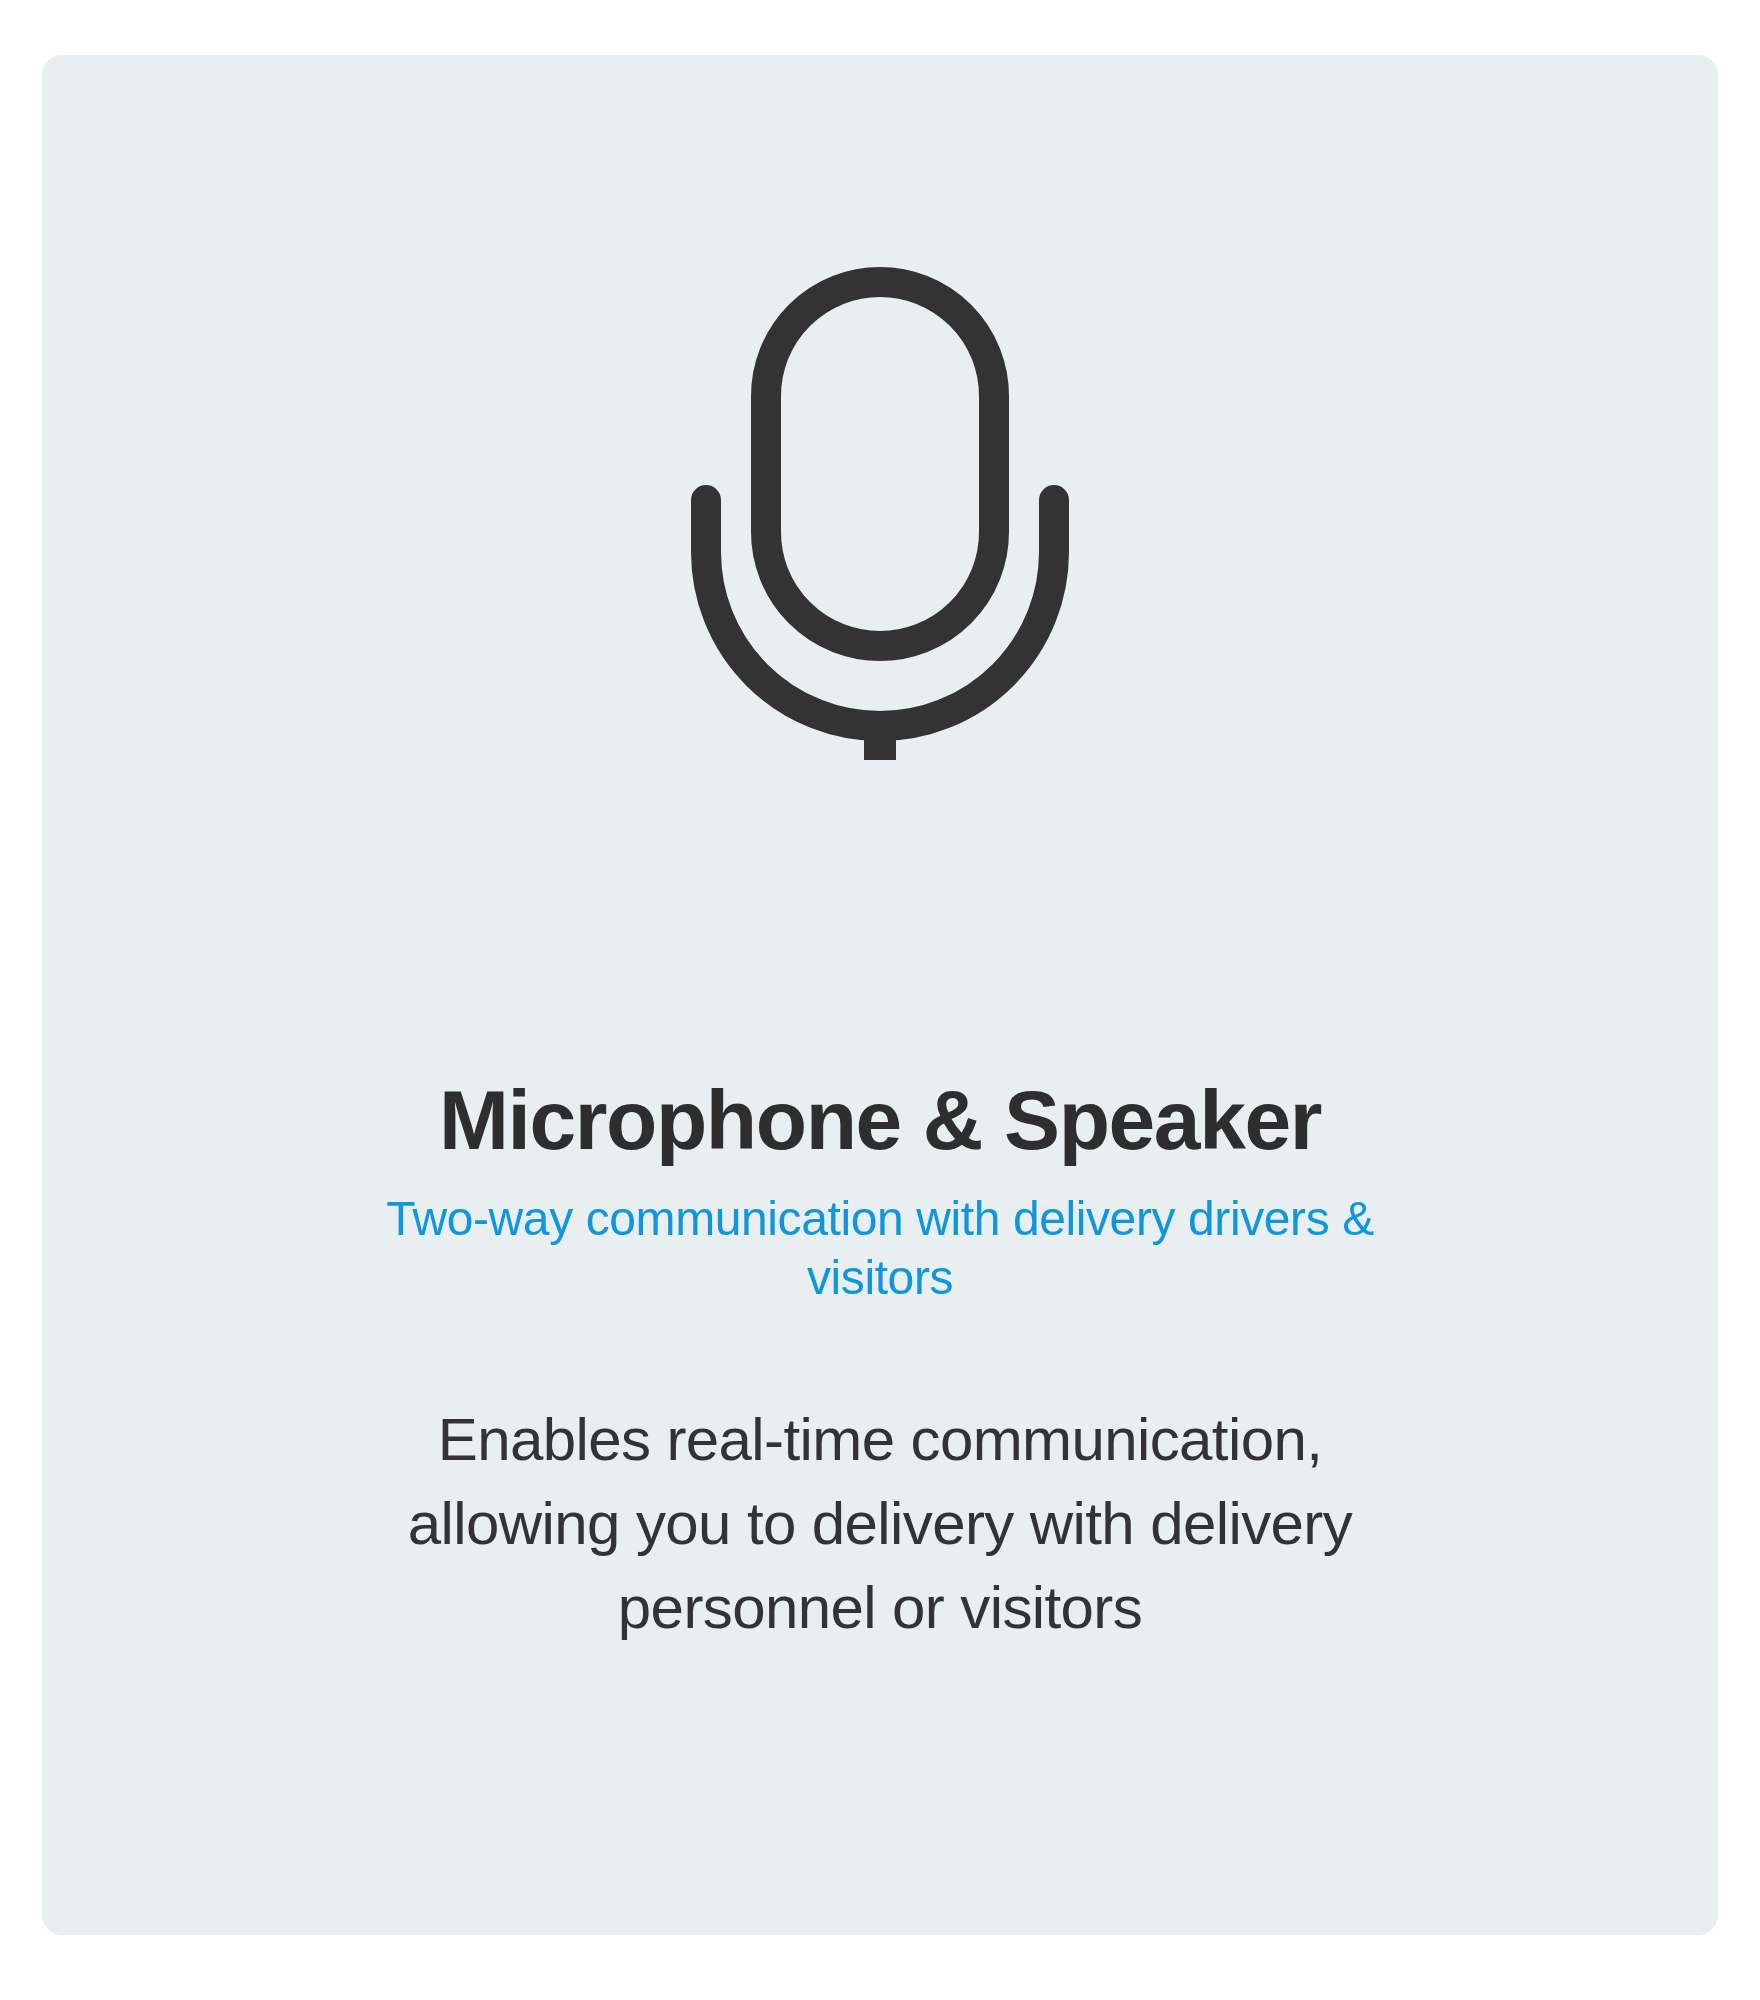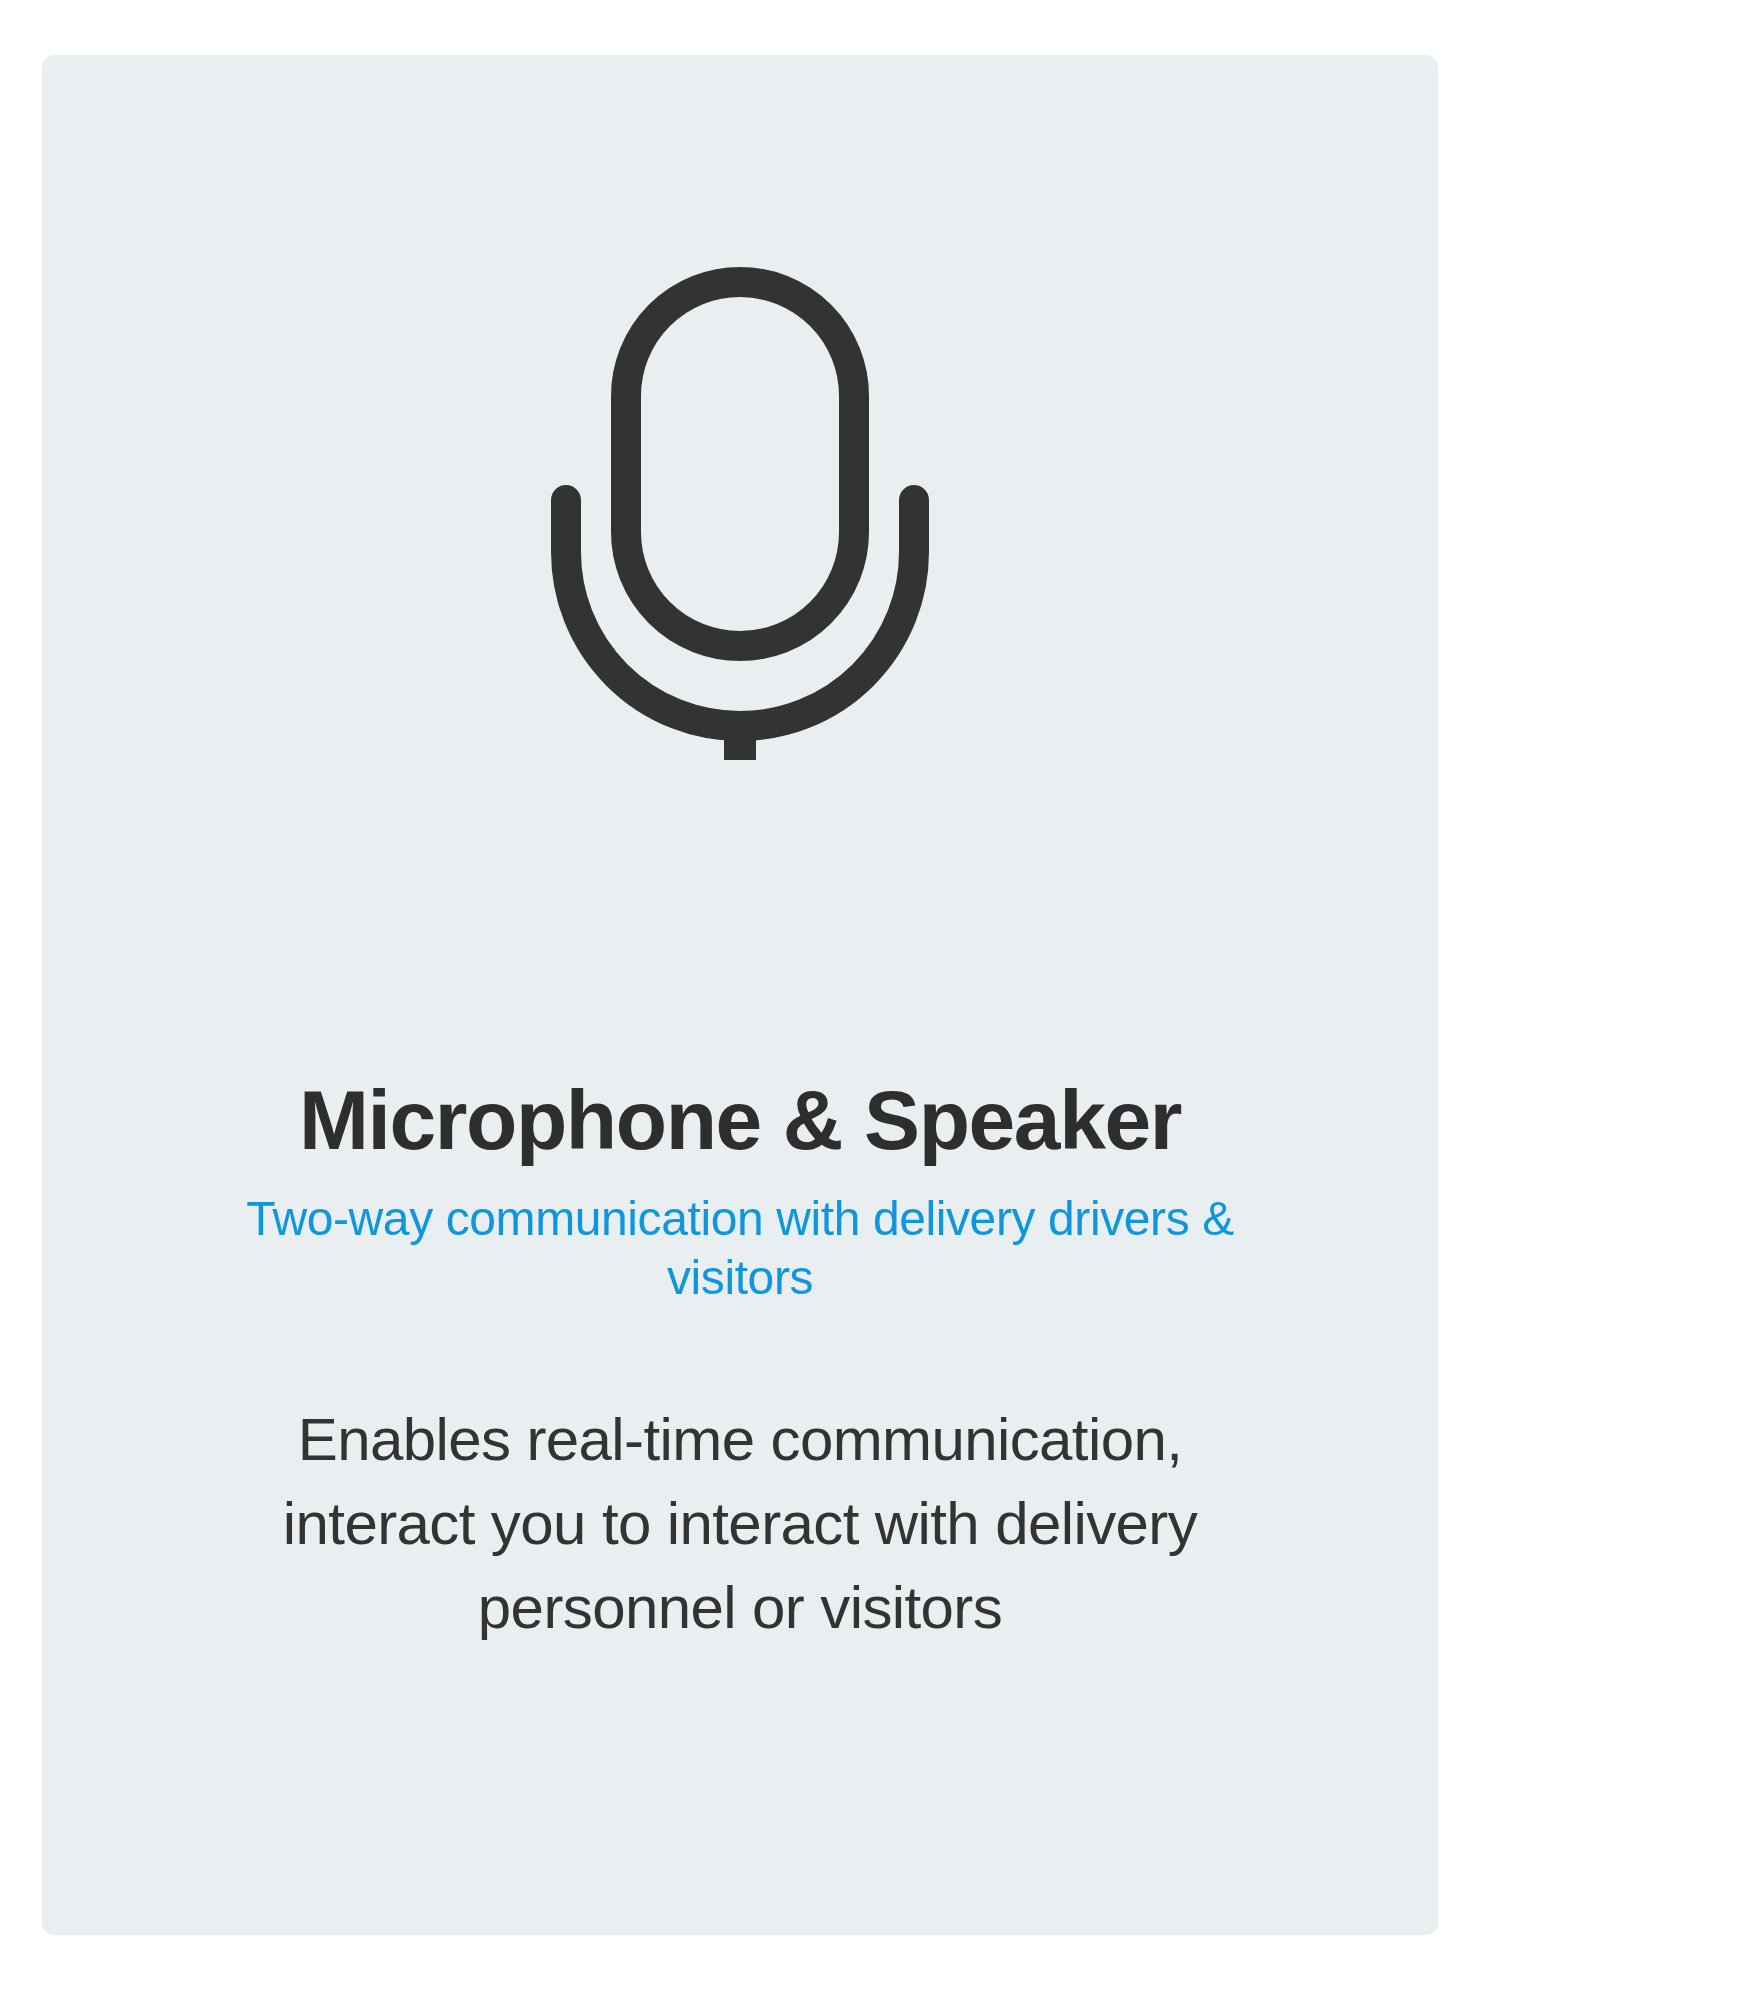--- a/index.html
+++ b/index.html
@@ -23,24 +23,24 @@
     height: 2000px;
     background: #ffffff;
     box-sizing: border-box;
   }
 
   
   .feature-card {
     position: absolute;
     left: 42px;
     top: 55px;
-    width: 1396px;
+    width: 1676px;
     height: 1880px;
     background: #e9eef1;
-    border-radius: 12px;
+    border-radius: 20px;
     box-sizing: border-box;
     display: flex;
     flex-direction: column;
     align-items: center;
   }
 
   
   .icon-wrap {
     position: absolute;
     left: 50%;
@@ -130,17 +130,17 @@
           <line x1="122" y1="592" x2="278" y2="592"></line>
         </g>
       </svg>
     </div>
 
     <div class="text-block">
       <h2 class="feature-title">Microphone &amp; Speaker</h2>
 
       <p class="feature-subtitle">Two-way communication with delivery drivers &amp; visitors</p>
 
-      <p class="feature-description">Enables real-time communication, interact you to interact with delivery personnel or visitors</p>
+      <p class="feature-description">Enables real-time communication, allowing you to delivery with delivery personnel or visitors</p>
     </div>
 
   </div>
 </div>
 
 </body></html>

